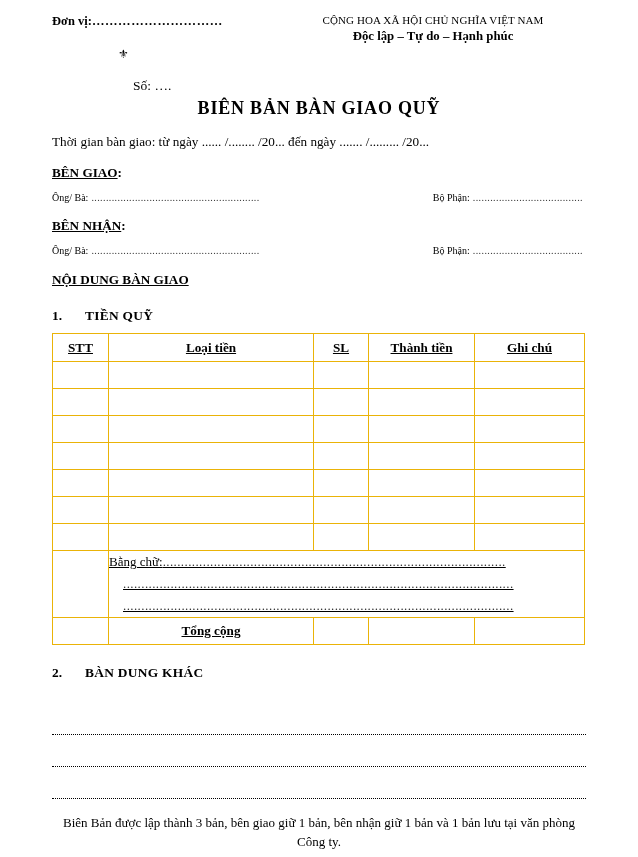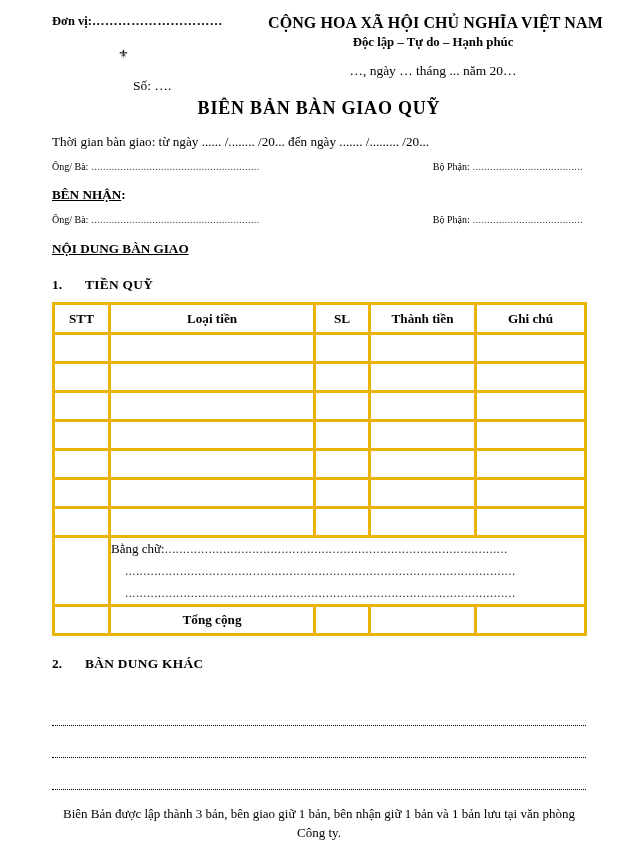--- a/index.html
+++ b/index.html
@@ -60,22 +60,22 @@
     white-space: nowrap;
   }
   .hdr-right {
     position: absolute;
     left: 268px;
     top: 14px;
     width: 330px;
     text-align: center;
   }
   .hdr-right .l1 {
-    font-weight: bold;
-    font-size: 16px;
+    font-weight: normal;
+    font-size: 11px;
     letter-spacing: 0.1px;
     white-space: nowrap;
   }
   .hdr-right .l2 {
     font-weight: bold;
     font-size: 12.8px;
     margin-top: 3px;
     white-space: nowrap;
   }
   .date-line {
@@ -153,23 +153,24 @@
 
   
   table.fund {
     margin: 9px 0 0 0;
     width: 532px;
     border-collapse: collapse;
     table-layout: fixed;
     font-size: 13px;
   }
   table.fund th, table.fund td {
-    border: 3px solid #eab308;
+    border: 1px solid #eab308;
     padding: 0;
     height: 26px;
+    text-decoration: underline;
   }
   table.fund th {
     font-weight: bold;
     text-align: center;
     height: 27px;
     font-size: 13.2px;
   }
   col.c-stt   { width: 56px; }
   col.c-loai  { width: 205px; }
   col.c-sl    { width: 55px; }
@@ -227,29 +228,29 @@
 
     <div class="ornament">⚜</div>
 
     <div class="so-line">Số: ….</div>
 
     <div class="hdr-right">
       <div class="l1">CỘNG HOA XÃ HỘI CHỦ NGHĨA VIỆT NAM</div>
       <div class="l2">Độc lập – Tự do – Hạnh phúc</div>
     </div>
 
-    <div class="date-line">…, ngày … tháng ... năm 20…</div>
   </div>
 
   <div class="doc-title">BIÊN BẢN BÀN GIAO QUỸ</div>
 
   <div class="blk">
 
     <div class="line-time">Thời gian bàn giao: từ ngày ...... /........ /20...  đến ngày ....... /......... /20...</div>
 
+    <div class="sec-label"><span class="u">BÊN GIAO</span><span>:</span></div>
 
     <div class="field-row">
       <span class="lbl">Ông/ Bà:</span>
       <span class="fill">..........................................................</span>
       <span class="lbl">Bộ Phận:</span>
       <span class="fill small">......................................</span>
     </div>
 
     <div class="sec-label"><span class="u">BÊN NHẬN</span><span>:</span></div>
 

